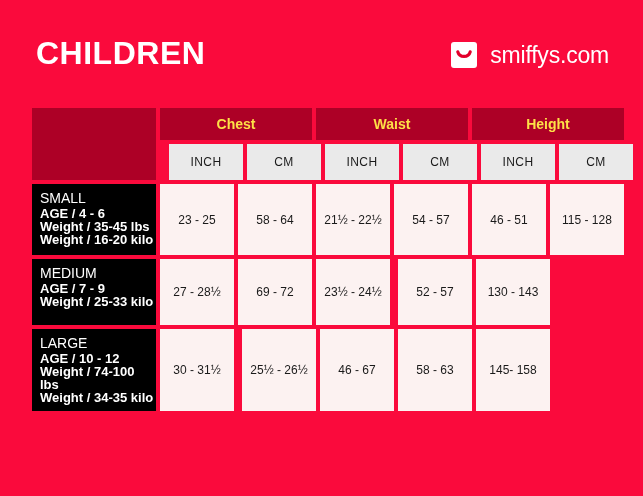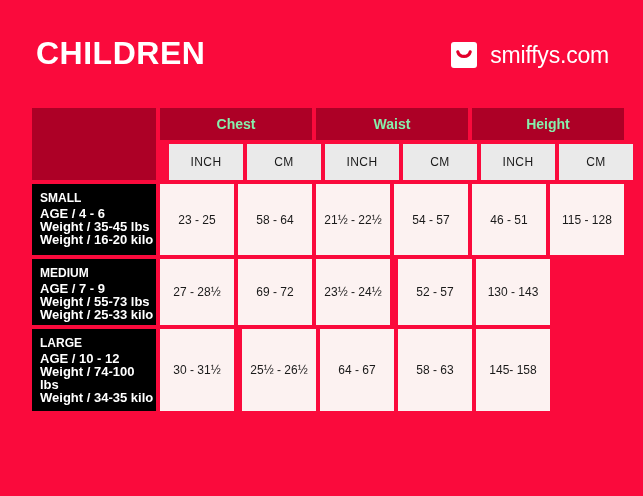--- a/index.html
+++ b/index.html
@@ -92,21 +92,21 @@
   .col-data  { width: 74px;  flex: 0 0 74px; }
   .col-group { width: 152px; flex: 0 0 152px; }
 
   .gap-h { width: 4px; flex: 0 0 4px; }
   .gap-v { height: 4px; }
 
   
   .hdr-group-row { height: 32px; }
   .hdr-group {
     background: #ad0026;
-    color: #86efac;
+    color: #fde047;
     font-size: 14px;
     font-weight: bold;
     height: 32px;
   }
   .hdr-corner {
     background: #ad0026;
     height: 72px;
   }
   .corner-wrap {
     width: 124px;
@@ -131,22 +131,22 @@
 
   .size-cell {
     background: #000000;
     color: #ffffff;
     display: block;
     padding: 6px 0 0 8px;
     text-align: left;
     box-sizing: border-box;
   }
   .size-name {
-    font-size: 12px;
-    font-weight: bold;
+    font-size: 14px;
+    font-weight: normal;
     line-height: 17px;
     display: block;
   }
   .size-line {
     font-size: 13px;
     font-weight: bold;
     line-height: 13px;
     display: block;
   }
   .data-cell {
@@ -244,21 +244,20 @@
       <div class="gap-h"></div>
       <div class="cell data-cell col-data data-row-sm">115 - 128</div>
     </div>
 
     <div class="gap-v"></div>
 
     <div class="row data-row-md">
       <div class="cell size-cell col-label data-row-md">
         <span class="size-name">MEDIUM</span>
         <span class="size-line">AGE / 7 - 9</span>
-        <span class="size-line">Weight / 55-73 lbs</span>
         <span class="size-line">Weight / 25-33 kilo</span>
       </div>
       <div class="gap-h"></div>
       <div class="cell data-cell col-data data-row-md">27 - 28½</div>
       <div class="gap-h"></div>
       <div class="cell data-cell col-data data-row-md">69 - 72</div>
       <div class="gap-h"></div>
       <div class="cell data-cell col-data data-row-md">23½ - 24½</div>
       <div class="gap-h"></div>
       <div class="gap-h"></div>
@@ -276,21 +275,21 @@
         <span class="size-line">Weight / 74-100</span>
         <span class="size-line">lbs</span>
         <span class="size-line">Weight / 34-35 kilo</span>
       </div>
       <div class="gap-h"></div>
       <div class="cell data-cell col-data data-row-lg">30 - 31½</div>
       <div class="gap-h"></div>
       <div class="gap-h"></div>
       <div class="cell data-cell col-data data-row-lg">25½ - 26½</div>
       <div class="gap-h"></div>
-      <div class="cell data-cell col-data data-row-lg">64 - 67</div>
+      <div class="cell data-cell col-data data-row-lg">46 - 67</div>
       <div class="gap-h"></div>
       <div class="cell data-cell col-data data-row-lg">58 - 63</div>
       <div class="gap-h"></div>
       <div class="cell data-cell col-data data-row-lg">145- 158</div>
     </div>
 
   </div>
 
 
 </div>

